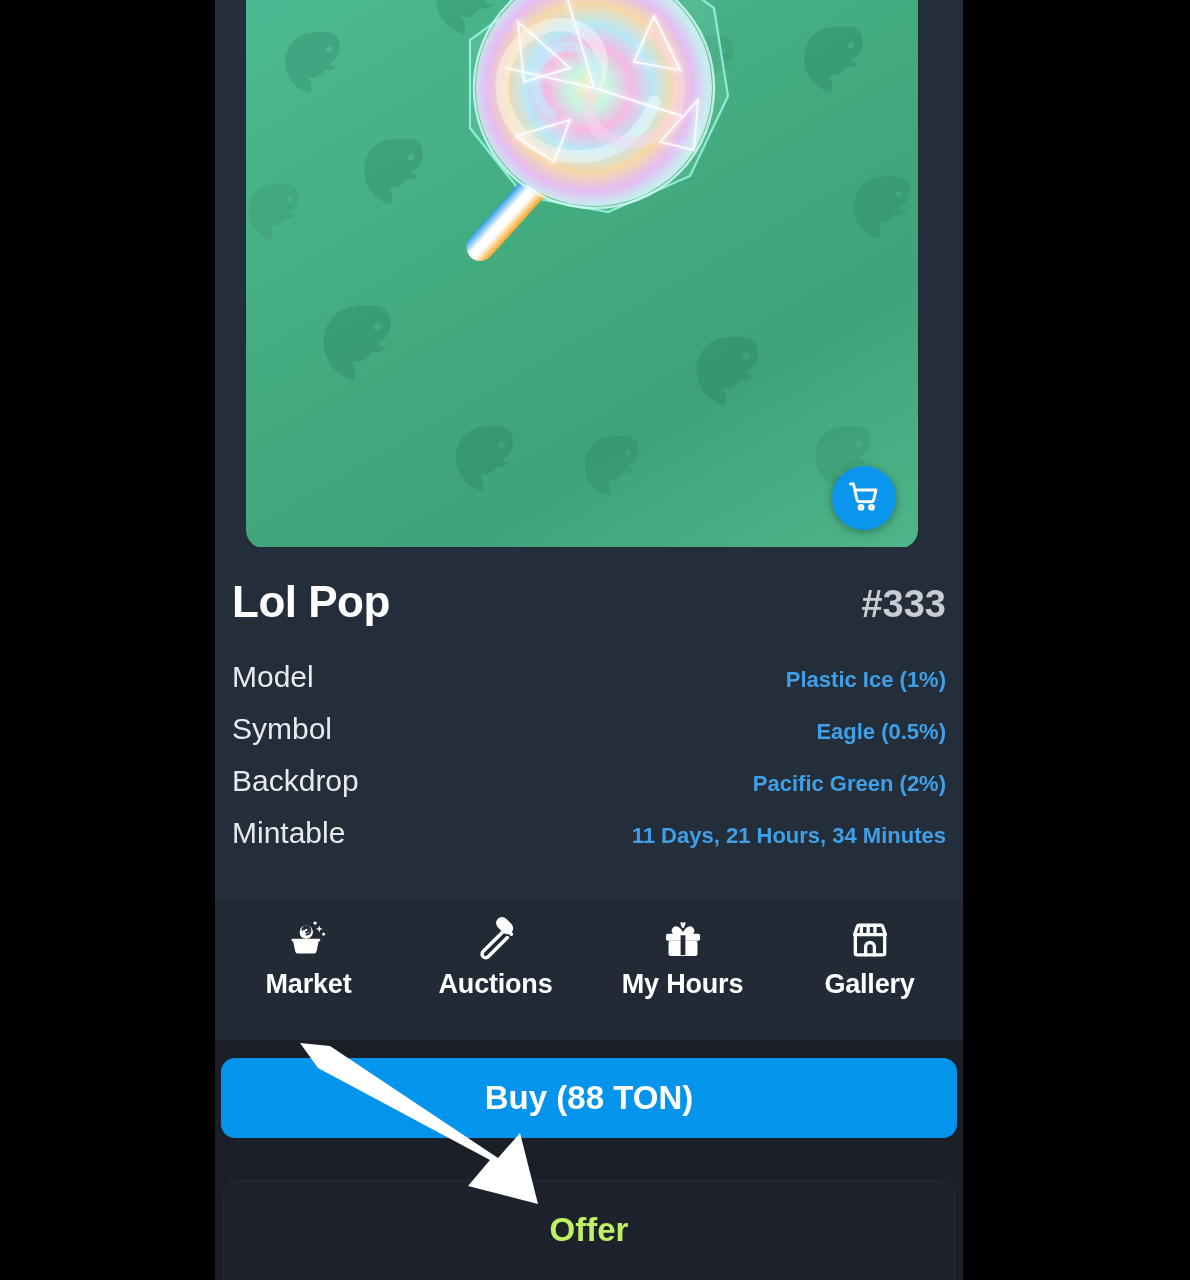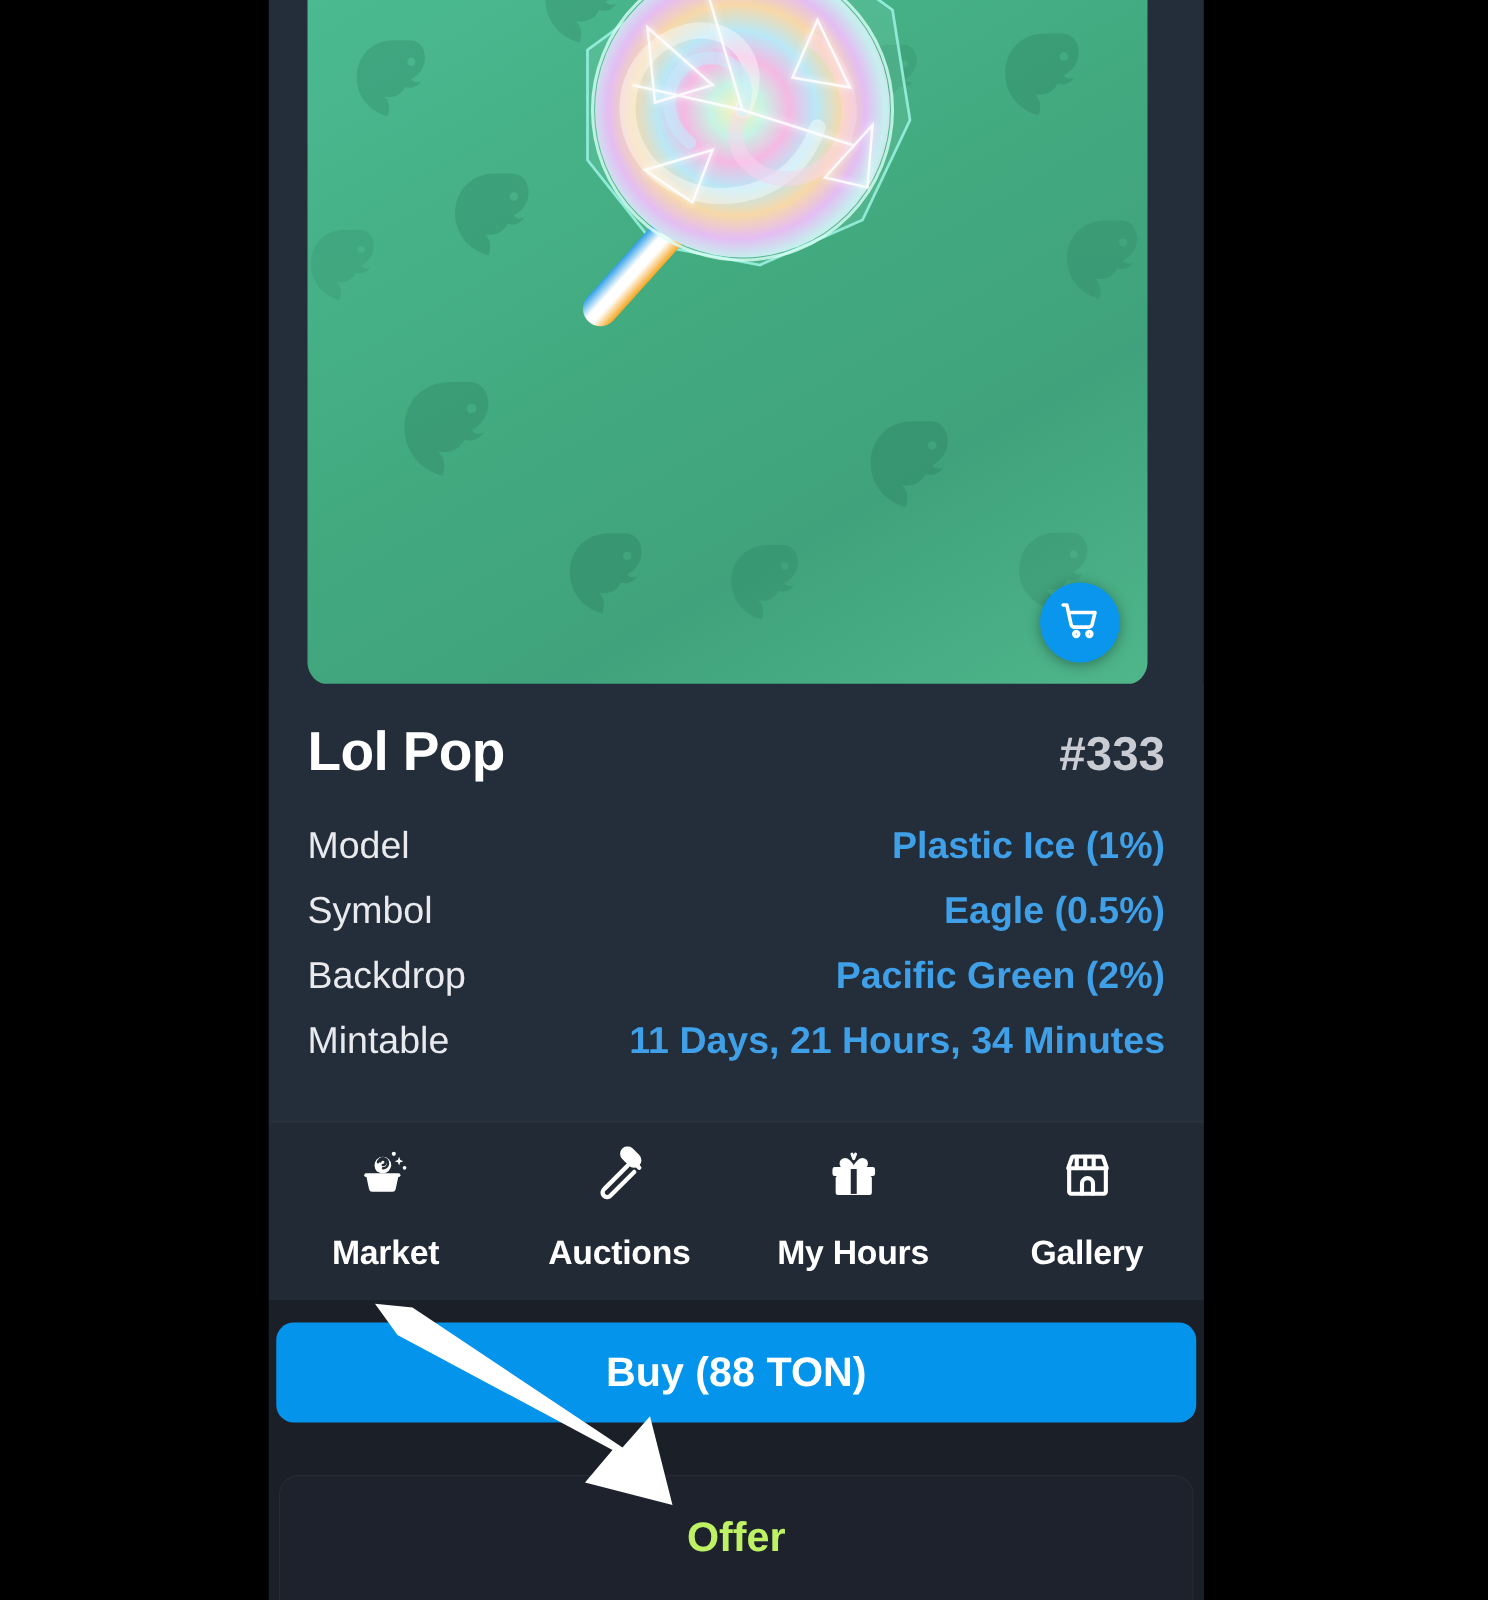--- a/index.html
+++ b/index.html
@@ -21,38 +21,38 @@
   .eagle svg{display:block;}
 
   .lolli{position:absolute;left:152px;top:-10px;width:400px;height:430px;}
 
   .cart-btn{position:absolute;right:22px;bottom:18px;width:64px;height:64px;
             border-radius:50%;background:#0a96ec;display:flex;align-items:center;
             justify-content:center;box-shadow:0 2px 10px rgba(0,0,0,.35);}
 
   
   .details{position:absolute;left:0;top:547px;width:748px;height:350px;
-           background:#242d3a;padding:0 31px;box-sizing:border-box;}
+           background:#242d3a;padding:0 17px;box-sizing:border-box;}
 
   .title-row{display:flex;justify-content:space-between;align-items:baseline;
              padding-top:30px;}
   .title{font-size:44px;font-weight:700;color:#fff;letter-spacing:-.5px;}
   .serial{font-size:38px;font-weight:600;color:#c9ccd2;}
 
   .attrs{margin-top:24px;}
   .attr{display:flex;justify-content:space-between;align-items:baseline;
         padding:9px 0;}
   .attr-k{font-size:30px;color:#e8eaee;font-weight:500;}
-  .attr-v{font-size:30px;color:#3fa0e8;font-weight:600;}
+  .attr-v{font-size:22px;color:#3fa0e8;font-weight:600;}
 
   
   .nav{position:absolute;left:0;top:897px;width:748px;height:143px;
        background:#212a35;border-top:1px solid #2c3642;
        display:flex;align-items:flex-start;padding-top:18px;box-sizing:border-box;}
-  .nav-item{flex:1;display:flex;flex-direction:column;align-items:center;gap:25px;}
+  .nav-item{flex:1;display:flex;flex-direction:column;align-items:center;gap:7px;}
   .nav-item .ico{height:46px;display:flex;align-items:center;justify-content:center;}
   .nav-item .lbl{font-size:27px;color:#fff;font-weight:600;letter-spacing:-.2px;}
 
   
   .actions{position:absolute;left:0;top:1040px;width:748px;height:240px;
            background:#1a1f28;}
   .buy{position:absolute;left:0px;top:18px;width:736px;margin-left:0;height:80px;
        background:#0494eb;border-radius:14px;display:flex;align-items:center;
        justify-content:center;}
   .buy-wrap{position:absolute;left:0;top:0;width:748px;padding:0 6px;box-sizing:border-box;}

